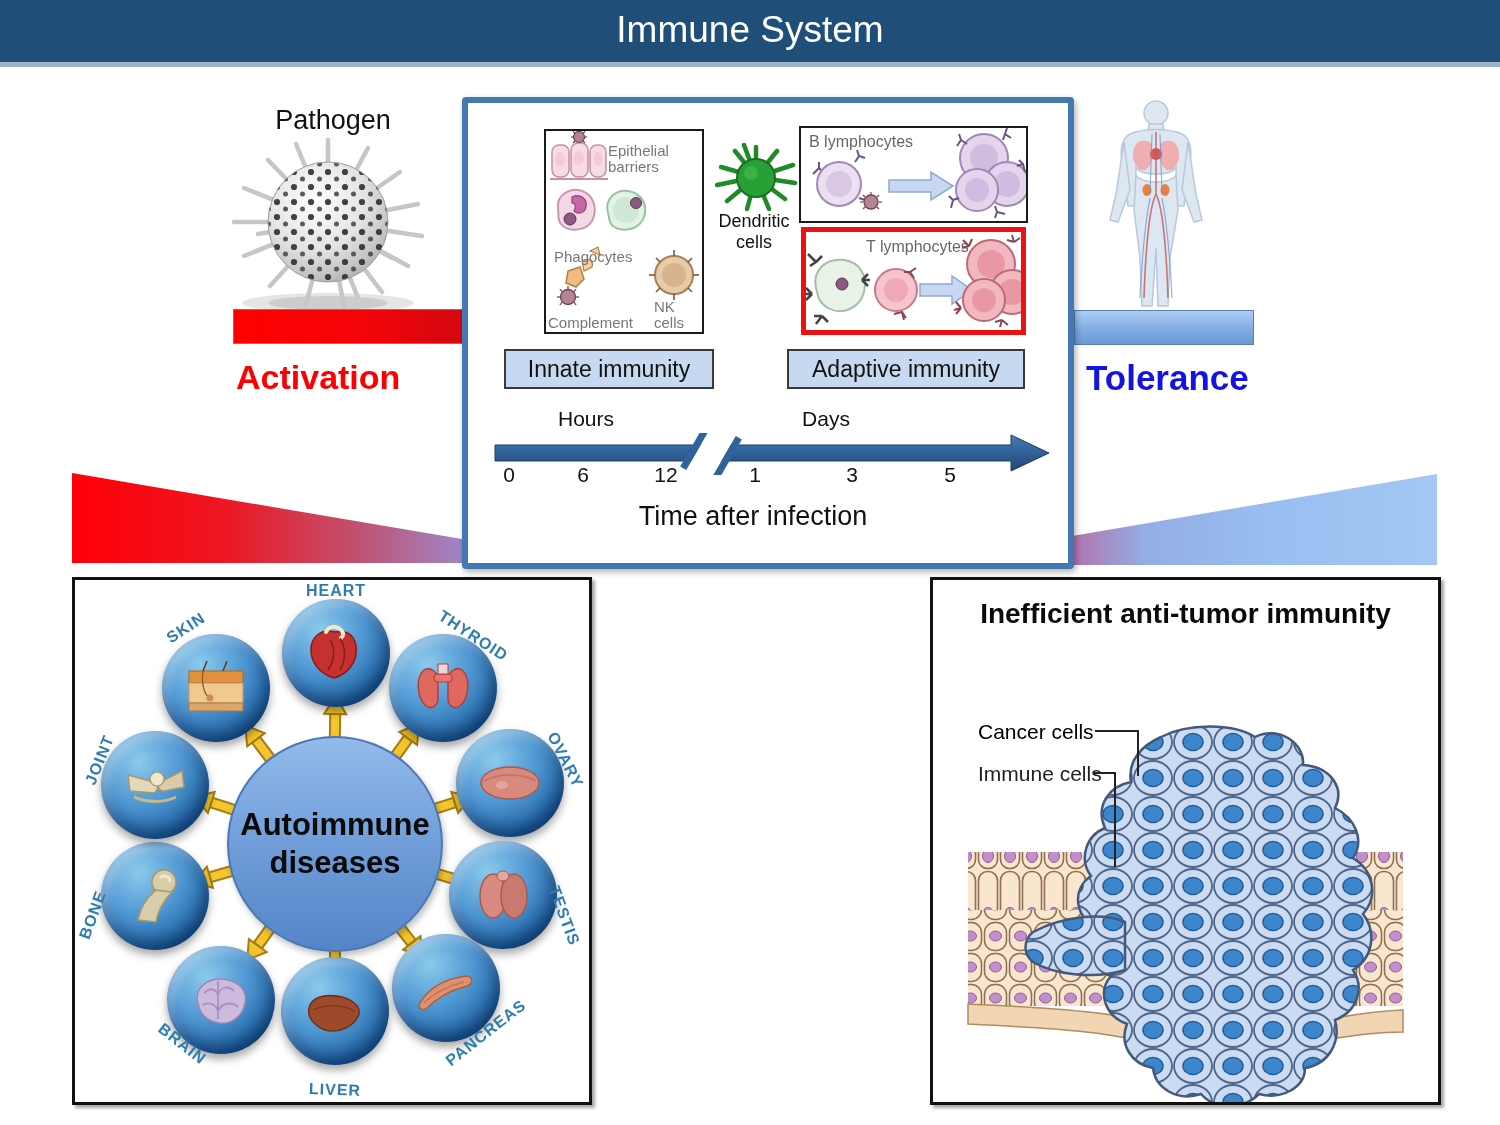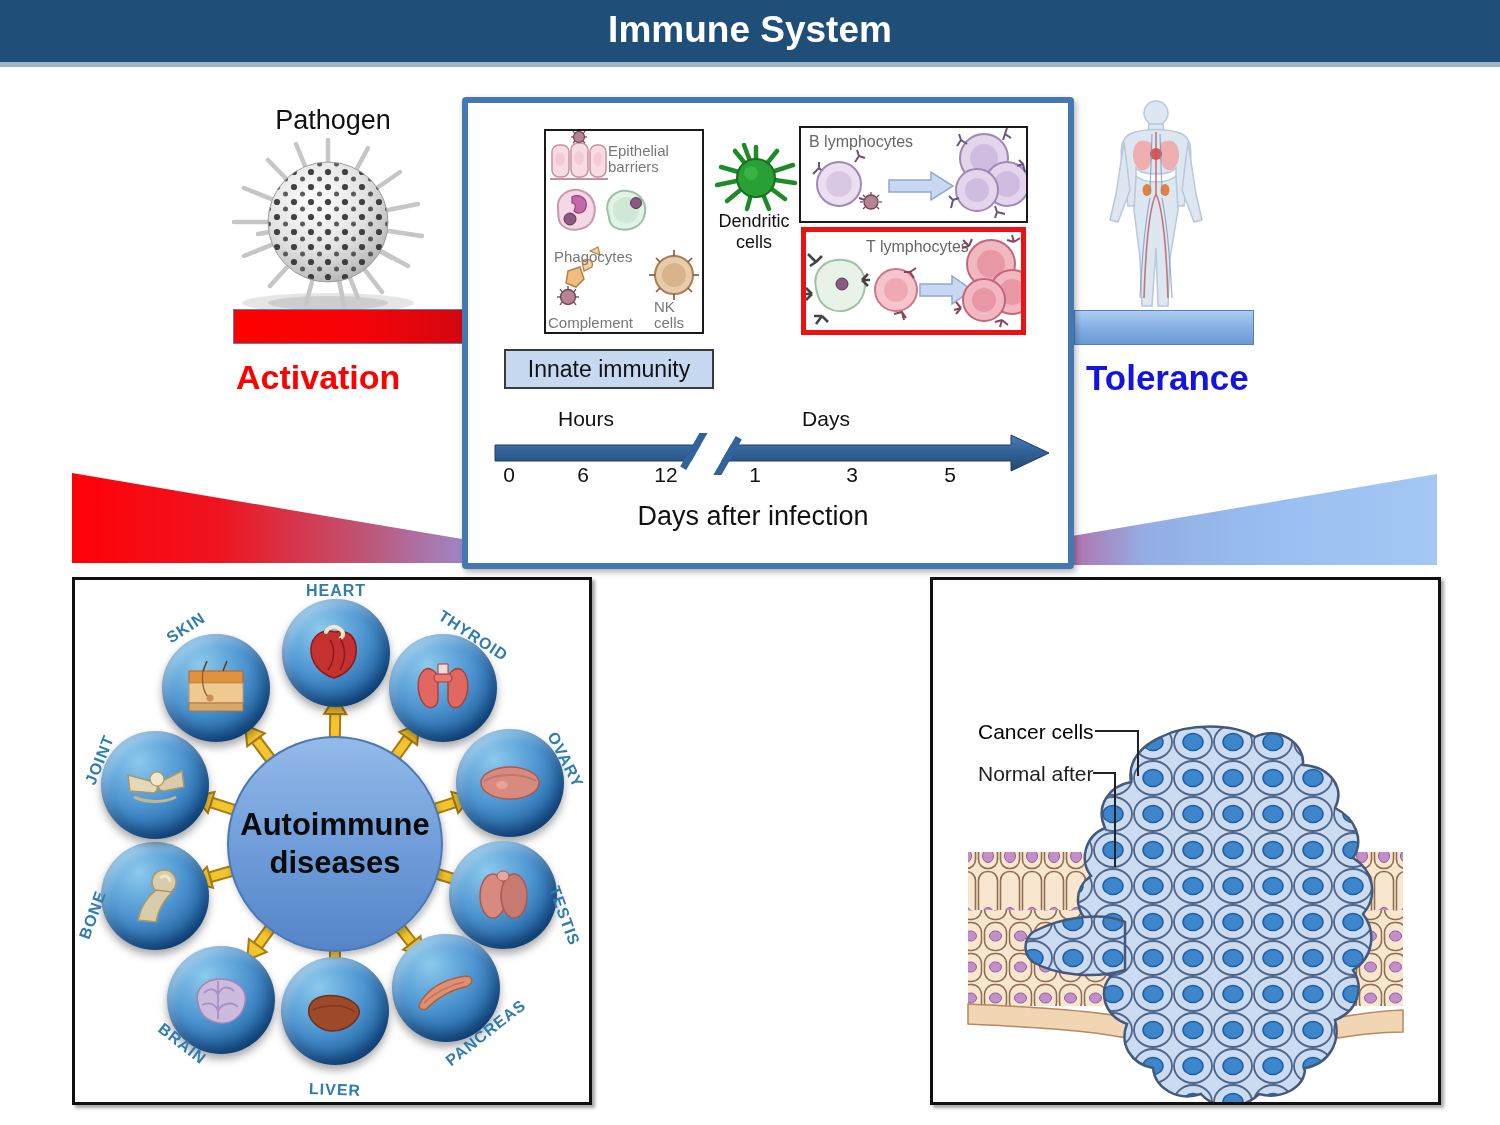--- a/index.html
+++ b/index.html
@@ -2,21 +2,21 @@
 <html><head>
 <meta charset="utf-8">
 <style>
   html,body{margin:0;padding:0;background:#fff;}
   #slide{position:relative;width:1500px;height:1125px;background:#fff;overflow:hidden;
          font-family:"Liberation Sans","DejaVu Sans",sans-serif;}
 
   
   .header{position:absolute;left:0;top:0;width:1500px;height:62px;background:#1F4E79;
           border-bottom:5px solid #9DB3C8;}
-  .header h1{margin:0;text-align:center;line-height:60px;font-size:37px;font-weight:bold;color:#fff;}
+  .header h1{margin:0;text-align:center;line-height:60px;font-size:37px;font-weight:normal;color:#fff;}
 
   
   .pathogen-label{position:absolute;left:233px;top:105px;width:200px;text-align:center;
                   font-size:27px;color:#111;}
   .pathogen-art{position:absolute;left:222px;top:138px;}
   .bar-red{position:absolute;left:233px;top:309px;width:229px;height:33px;
            background:linear-gradient(90deg,#FF0000 0%,#F40408 55%,#D40710 100%);
            border:1px solid #5B84B1;}
   .activation{position:absolute;left:236px;top:358px;font-size:34px;font-weight:bold;color:#FE0000;}
 
@@ -343,20 +343,21 @@
             <path d="M163 14 L157 8 M163 14 L156 16 M163 14 L166 7"></path>
             <path d="M208 10 L206 3 M208 10 L201 8 M208 10 L214 6"></path>
             <path d="M155 76 L148 78 M155 76 L150 70 M155 76 L150 82"></path>
             <path d="M196 88 L194 95 M196 88 L189 90 M196 88 L202 93"></path>
           </g>
         </g>
       </svg>
     </div>
 
     <div class="imm-tag tag-innate">Innate immunity</div>
+    <div class="imm-tag tag-adaptive">Adaptive immunity</div>
 
     <div class="tl-hours">Hours</div>
     <div class="tl-days">Days</div>
     <svg class="tl-arrow" width="560" height="42" viewBox="0 0 560 42">
       <defs>
         <linearGradient id="tlg" x1="0" y1="0" x2="0" y2="1">
           <stop offset="0%" stop-color="#4A7CB0"></stop>
             <stop offset="45%" stop-color="#31639B"></stop>
             <stop offset="100%" stop-color="#24486E"></stop>
         </linearGradient>
@@ -367,21 +368,21 @@
         <rect x="-20" y="-27" width="7" height="54" fill="#31639B"></rect>
         <rect x="13" y="-27" width="7" height="54" fill="#31639B"></rect>
       </g>
     </svg>
     <span class="tick t0">0</span>
     <span class="tick t1">6</span>
     <span class="tick t2">12</span>
     <span class="tick t3">1</span>
     <span class="tick t4">3</span>
     <span class="tick t5">5</span>
-    <div class="tl-axis">Days after infection</div>
+    <div class="tl-axis">Time after infection</div>
   </div>
 
   <div class="panel-auto">
 
     <svg width="514" height="522" viewBox="0 0 514 522" style="position:absolute;left:0;top:0;">
       <defs>
         <g id="ya">
           <rect x="0" y="-5" width="28" height="10" fill="#F3C52E" stroke="#A97B12" stroke-width="2"></rect>
           <polygon points="28,-11 46,0 28,11" fill="#F3C52E" stroke="#A97B12" stroke-width="2"></polygon>
         </g>
@@ -482,20 +483,21 @@
     <div class="organ-label l-bone">BONE</div>
     <div class="organ-label l-joint">JOINT</div>
     <div class="organ-label l-skin">SKIN</div>
 
     <div class="auto-center">
       <span>Autoimmune diseases</span>
     </div>
   </div>
 
   <div class="panel-tumor">
+    <div class="tumor-title">Inefficient anti-tumor immunity</div>
 
     <svg class="tumor-svg" width="505" height="522" viewBox="0 0 505 522">
       <defs>
         <pattern id="pN1" width="22" height="58" patternUnits="userSpaceOnUse">
           <rect width="22" height="58" fill="#F8E6CF"></rect>
           <rect x="1.5" y="1.5" width="19" height="55" rx="9" fill="#F8E6CF" stroke="#8F6F52" stroke-width="1.6"></rect>
           <ellipse cx="11" cy="44" rx="5.5" ry="6.5" fill="#C38FCB" stroke="#8F5E98" stroke-width="1"></ellipse>
         </pattern>
         <pattern id="pN2" width="25" height="31" patternUnits="userSpaceOnUse">
           <rect width="25" height="31" fill="#F8E6CF"></rect>
@@ -515,16 +517,16 @@
       <path d="M35 424 C120 428 190 432 240 448 C270 458 292 462 318 456 C360 446 420 432 470 430 L470 452 C420 452 360 466 318 476 C292 482 268 480 240 470 C190 452 120 448 35 444 Z" fill="#F2D5B2" stroke="#B48A5E" stroke-width="1.5"></path>
 
       <path d="M228 157 C255 143 300 143 322 157 C345 145 372 163 370 185 C398 187 412 208 402 228 C422 238 432 260 420 278 C440 290 446 316 430 334 C444 352 440 378 420 390 C432 408 424 432 402 440 C408 462 396 484 372 488 C372 508 348 520 326 514 C310 530 282 530 268 514 C244 522 222 508 220 488 C198 484 186 464 194 444 C172 436 164 412 178 396 C152 388 146 362 162 346 C140 334 140 308 158 296 C146 280 152 256 172 248 C162 226 176 206 198 202 C194 180 210 165 228 157 Z" fill="url(#pC)" stroke="#44597A" stroke-width="2.5"></path>
       <path d="M100 352 C130 336 170 332 192 342 L192 390 C160 400 120 394 100 382 C90 374 90 360 100 352 Z" fill="url(#pC)" stroke="#44597A" stroke-width="2.5"></path>
 
       <polyline points="162,151 205,151 205,196" fill="none" stroke="#222" stroke-width="2"></polyline>
       <polyline points="160,193 182,193 182,287" fill="none" stroke="#222" stroke-width="2"></polyline>
     </svg>
 
     <div class="lbl-cancer">Cancer cells</div>
-    <div class="lbl-normal">Normal after</div>
+    <div class="lbl-normal">Immune cells</div>
   </div>
 
 </div>
 
 </body></html>

